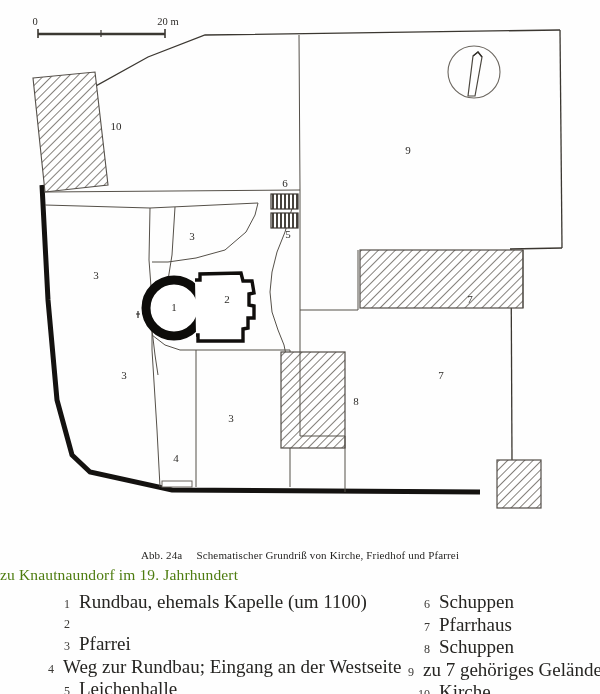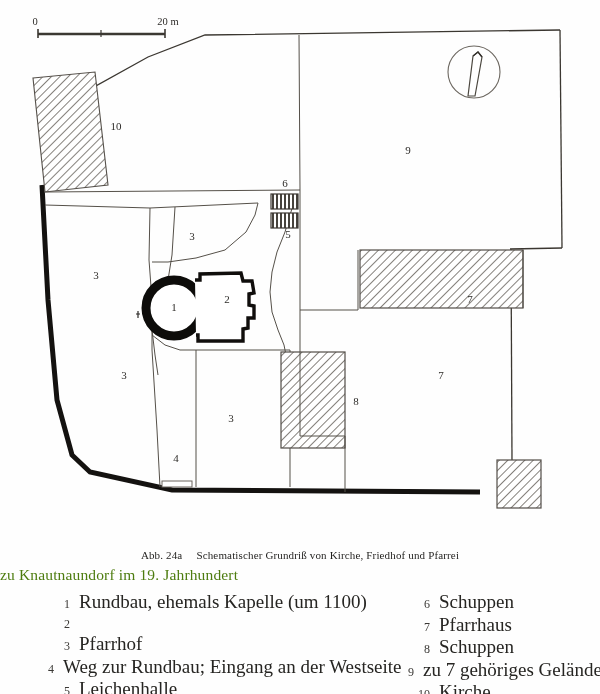--- a/index.html
+++ b/index.html
@@ -243,21 +243,21 @@
       <div class="legend-col left" id="legend-left">
           <div class="legend-item">
             <span class="legend-num">1</span>
             <span class="legend-text">Rundbau, ehemals Kapelle (um 1100)</span>
           </div>
           <div class="legend-item">
             <span class="legend-num">2</span>
           </div>
           <div class="legend-item">
             <span class="legend-num">3</span>
-            <span class="legend-text">Pfarrhof</span>
+            <span class="legend-text">Pfarrei</span>
           </div>
           <div class="legend-item">
             <span class="legend-num">4</span>
             <span class="legend-text">Weg zur Rundbau; Eingang an der Westseite</span>
           </div>
           <div class="legend-item">
             <span class="legend-num">5</span>
             <span class="legend-text">Leichenhalle</span>
           </div>
         </div>

